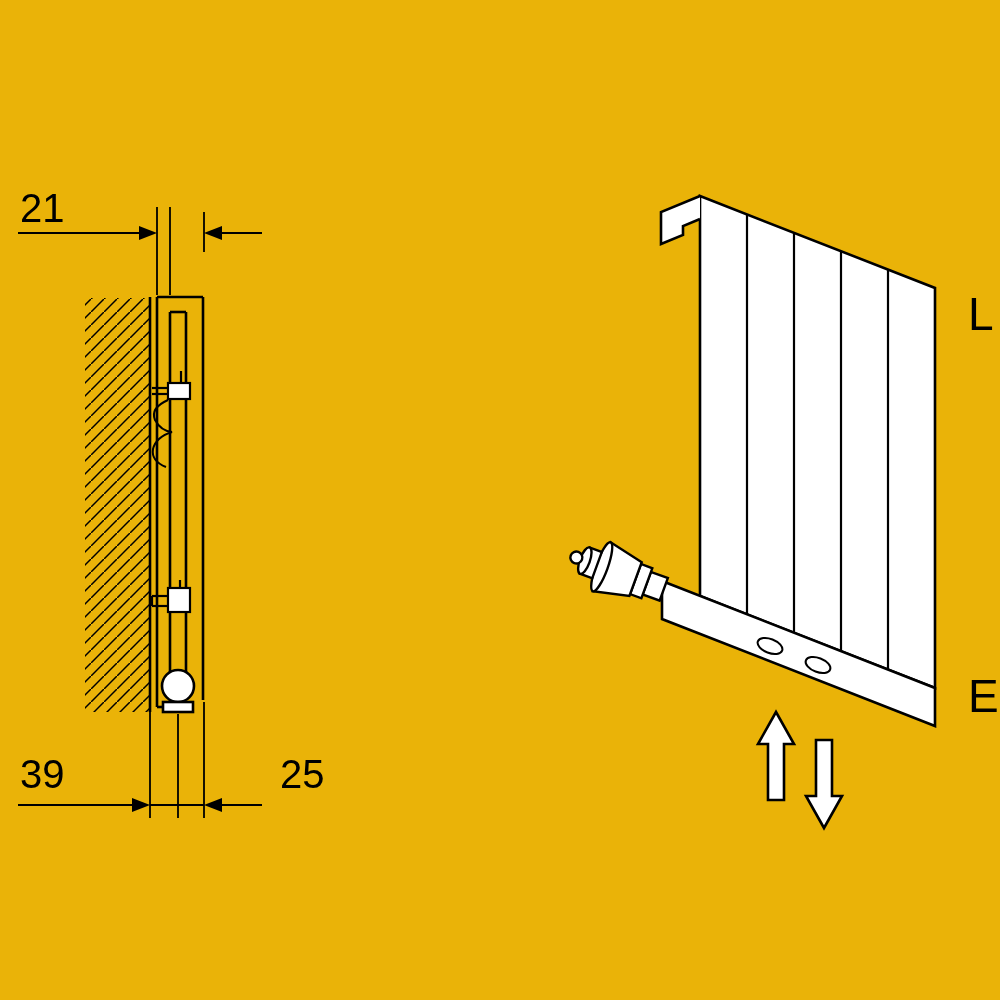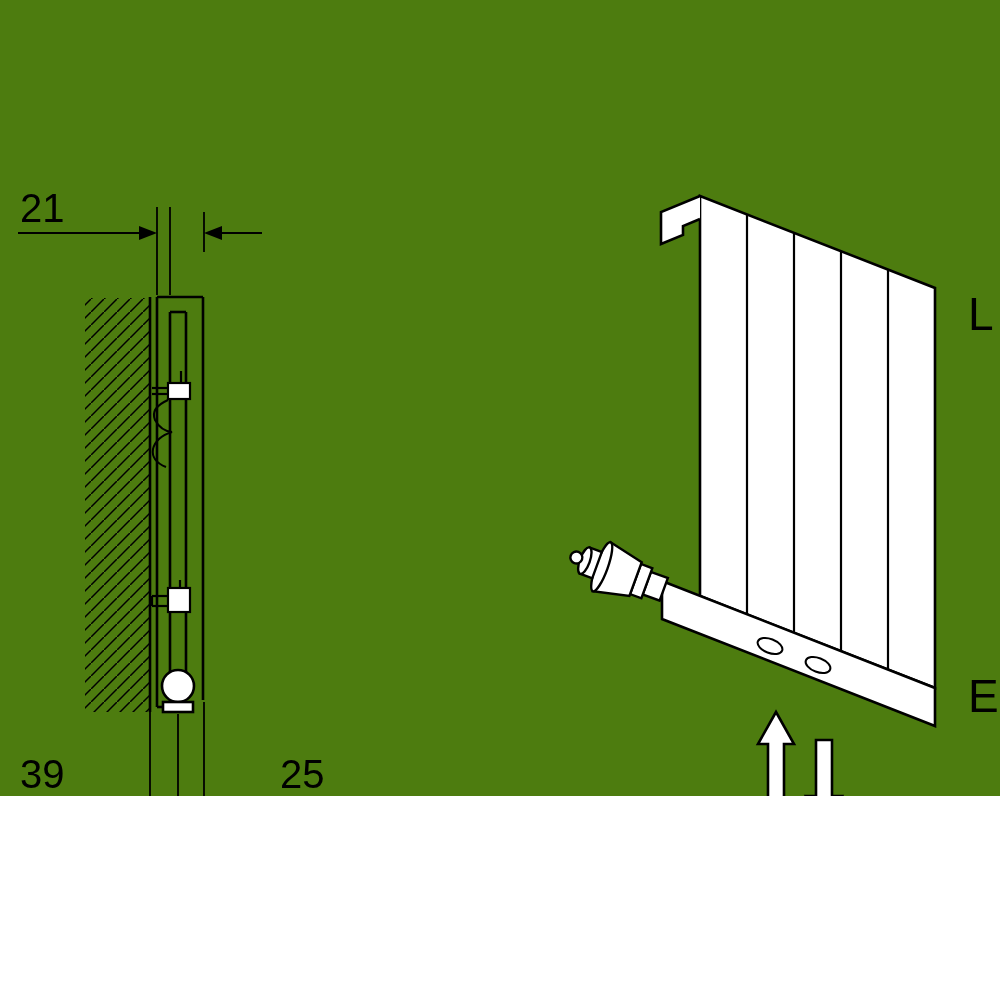--- a/index.html
+++ b/index.html
@@ -3,22 +3,22 @@
 <meta charset="utf-8">
 <style>
   html, body {
     margin: 0;
     padding: 0;
     background: #ffffff;
   }
   .canvas {
     position: relative;
     width: 1000px;
-    height: 796px;
-    background: #4d7c0f;
+    height: 1000px;
+    background: #eab308;
     font-family: "Liberation Sans", sans-serif;
     text-decoration: underline;
   }
   svg text {
     font-family: "Liberation Sans", sans-serif;
     fill: #000000;
   }
   .dim-text { font-size: 40px; }
   .port-label { font-size: 46px; font-weight: 400; }
 </style>

